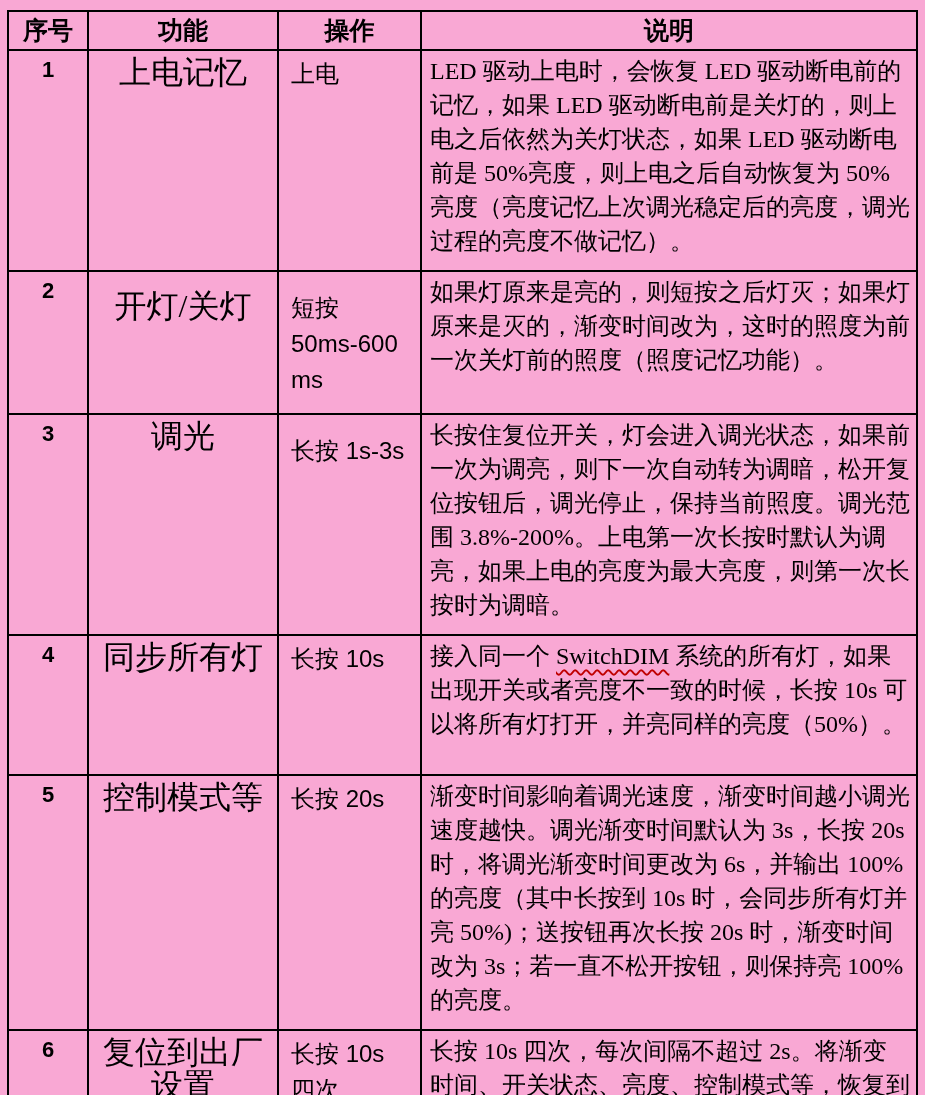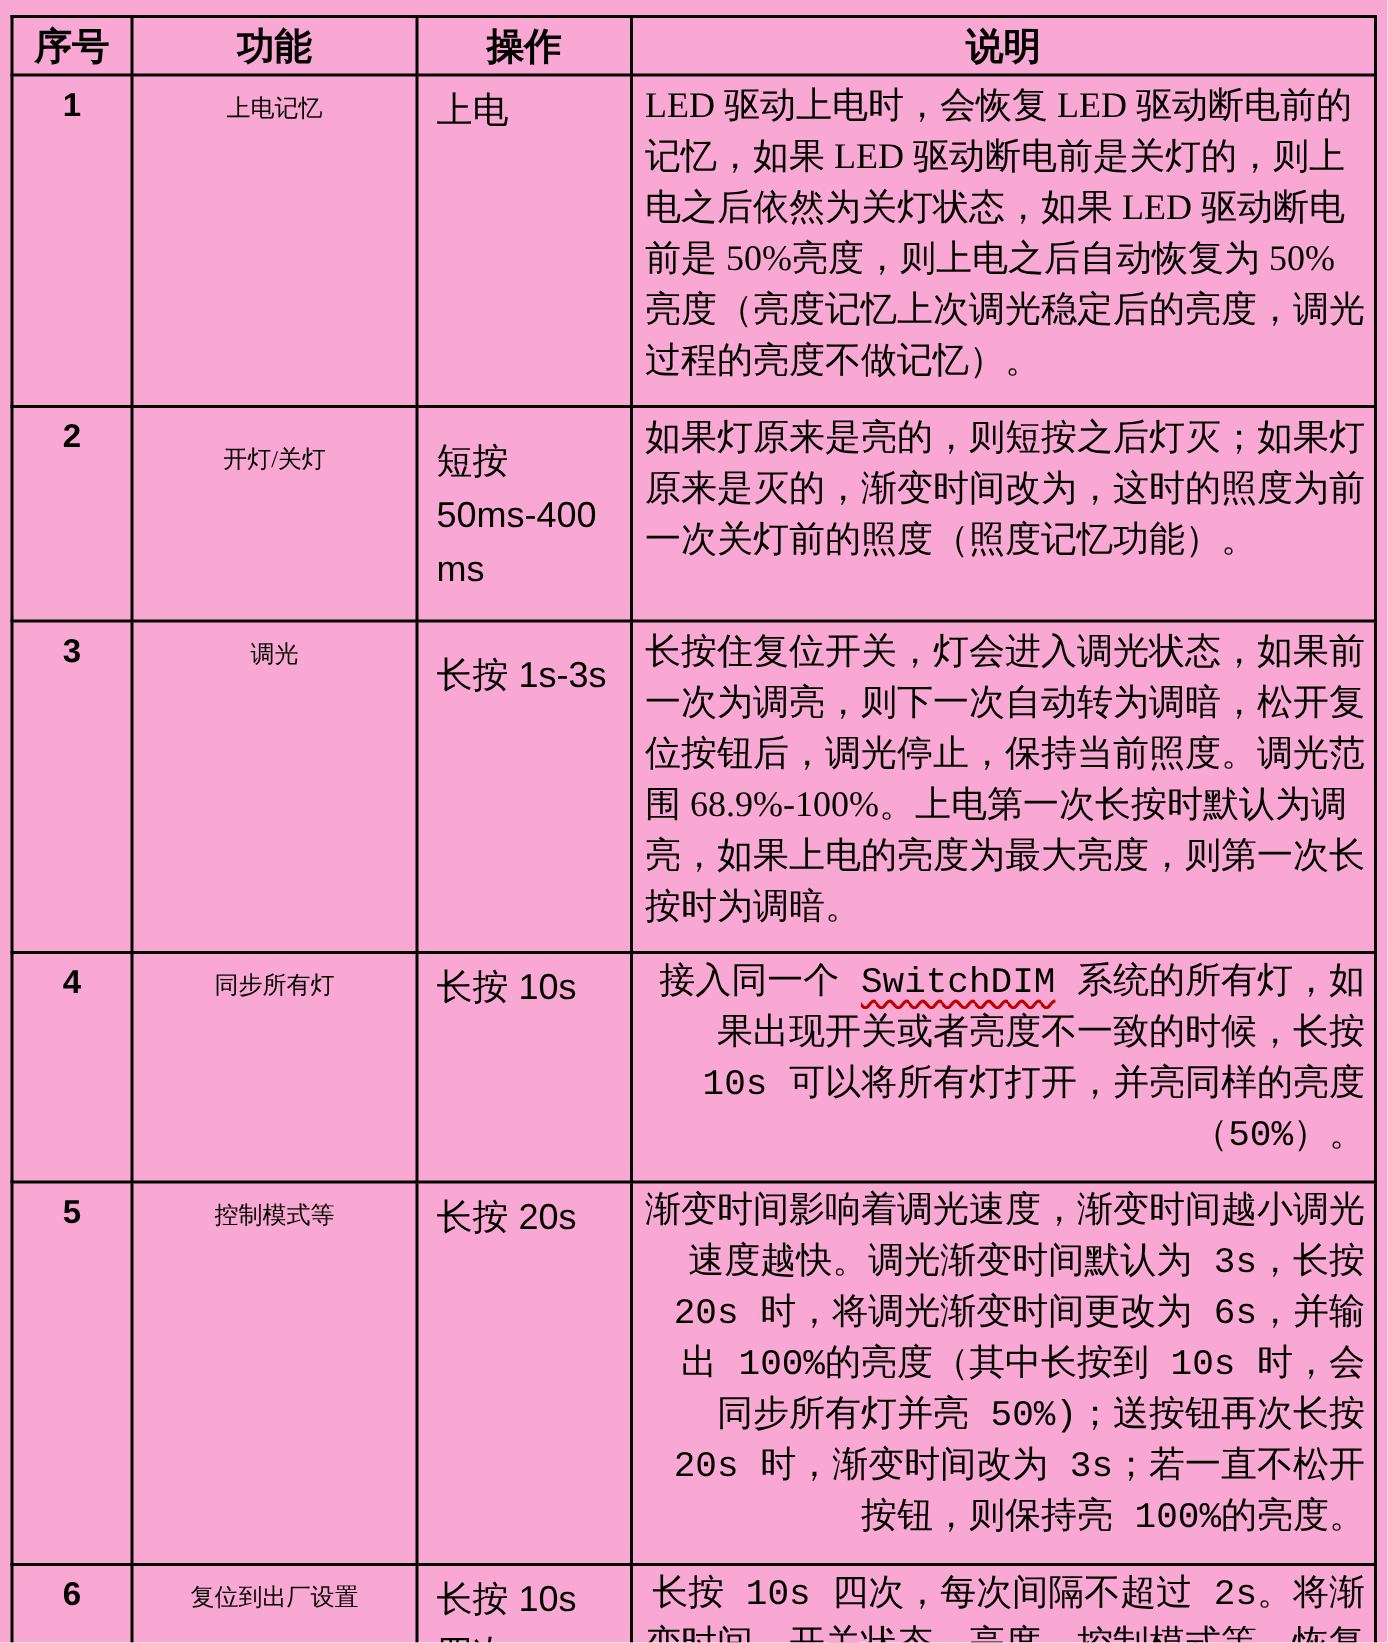--- a/index.html
+++ b/index.html
@@ -5,26 +5,26 @@
   html,body{margin:0;padding:0;background:#ffffff;}
   .page{position:relative;width:925px;height:1095px;background:#f9a8d4;overflow:hidden;
         font-family:"Liberation Serif","DejaVu Serif",serif;color:#000000;}
   table.spec{position:absolute;left:7px;top:10px;width:909px;border-collapse:collapse;
         table-layout:fixed;}
   th,td{border:2px solid #000000;vertical-align:top;overflow:hidden;box-sizing:border-box;}
   th{font-size:25px;font-weight:bold;text-align:center;vertical-align:middle;
      font-family:"Liberation Serif","DejaVu Serif",serif;padding:2px 0;}
   .cell-no{font-family:"Liberation Sans","DejaVu Sans",sans-serif;font-size:22px;
      font-weight:600;text-align:center;padding-top:6px;}
-  .cell-fn{font-size:16px;text-align:center;padding-top:5px;line-height:33px;}
+  .cell-fn{font-size:32px;text-align:center;padding-top:5px;line-height:33px;}
   .cell-op{font-size:24px;padding:5px 12px 0 12px;line-height:36px;
      font-family:"Liberation Sans","DejaVu Sans",sans-serif;}
   .cell-desc{font-size:24px;line-height:34px;text-align:left;padding:3px 6px 12px 8px;}
   .latin-serif{font-family:"Liberation Serif","DejaVu Serif",serif;}
-  .latin-sans{font-family:Liberation Mono, monospace;text-align:right;}
+  .latin-sans{font-family:Liberation Serif, serif;}
   .pt40{padding-top:18px;}
   .squiggle{text-decoration:underline;text-decoration-style:wavy;
      text-decoration-color:#c00000;text-decoration-thickness:1.5px;text-underline-offset:5px;}
   tr.h-head{height:37px;}
   tr.h-r1{height:205px;}
   tr.h-r2{height:143px;}
   tr.h-r3{height:205px;}
   tr.h-r4{height:140px;}
   tr.h-r5{height:245px;}
   tr.h-r6{height:97px;}
@@ -51,28 +51,28 @@
     <tbody>
       <tr class="h-r1">
         <td class="cell-no">1</td>
         <td class="cell-fn">上电记忆</td>
         <td class="cell-op">上电</td>
         <td class="cell-desc latin-serif">LED 驱动上电时，会恢复 LED 驱动断电前的记忆，如果 LED 驱动断电前是关灯的，则上电之后依然为关灯状态，如果 LED 驱动断电前是 50%亮度，则上电之后自动恢复为 50% 亮度（亮度记忆上次调光稳定后的亮度，调光过程的亮度不做记忆）。</td>
       </tr>
       <tr class="h-r2">
         <td class="cell-no">2</td>
         <td class="cell-fn pt40">开灯/关灯</td>
-        <td class="cell-op pt40">短按 50ms-400 ms</td>
+        <td class="cell-op pt40">短按 50ms-600 ms</td>
         <td class="cell-desc latin-serif">如果灯原来是亮的，则短按之后灯灭；如果灯原来是灭的，渐变时间改为，这时的照度为前一次关灯前的照度（照度记忆功能）。</td>
       </tr>
       <tr class="h-r3">
         <td class="cell-no">3</td>
         <td class="cell-fn">调光</td>
         <td class="cell-op pt40">长按 1s-3s</td>
-        <td class="cell-desc latin-serif">长按住复位开关，灯会进入调光状态，如果前一次为调亮，则下一次自动转为调暗，松开复位按钮后，调光停止，保持当前照度。调光范围 68.9%-100%。上电第一次长按时默认为调亮，如果上电的亮度为最大亮度，则第一次长按时为调暗。</td>
+        <td class="cell-desc latin-serif">长按住复位开关，灯会进入调光状态，如果前一次为调亮，则下一次自动转为调暗，松开复位按钮后，调光停止，保持当前照度。调光范围 3.8%-200%。上电第一次长按时默认为调亮，如果上电的亮度为最大亮度，则第一次长按时为调暗。</td>
       </tr>
       <tr class="h-r4">
         <td class="cell-no">4</td>
         <td class="cell-fn">同步所有灯</td>
         <td class="cell-op">长按 10s</td>
         <td class="cell-desc latin-sans"><span>接入同一个 </span><span class="squiggle">SwitchDIM</span><span> 系统的所有灯，如果出现开关或者亮度不一致的时候，长按 10s 可以将所有灯打开，并亮同样的亮度（50%）。</span></td>
       </tr>
       <tr class="h-r5">
         <td class="cell-no">5</td>
         <td class="cell-fn">控制模式等</td>

